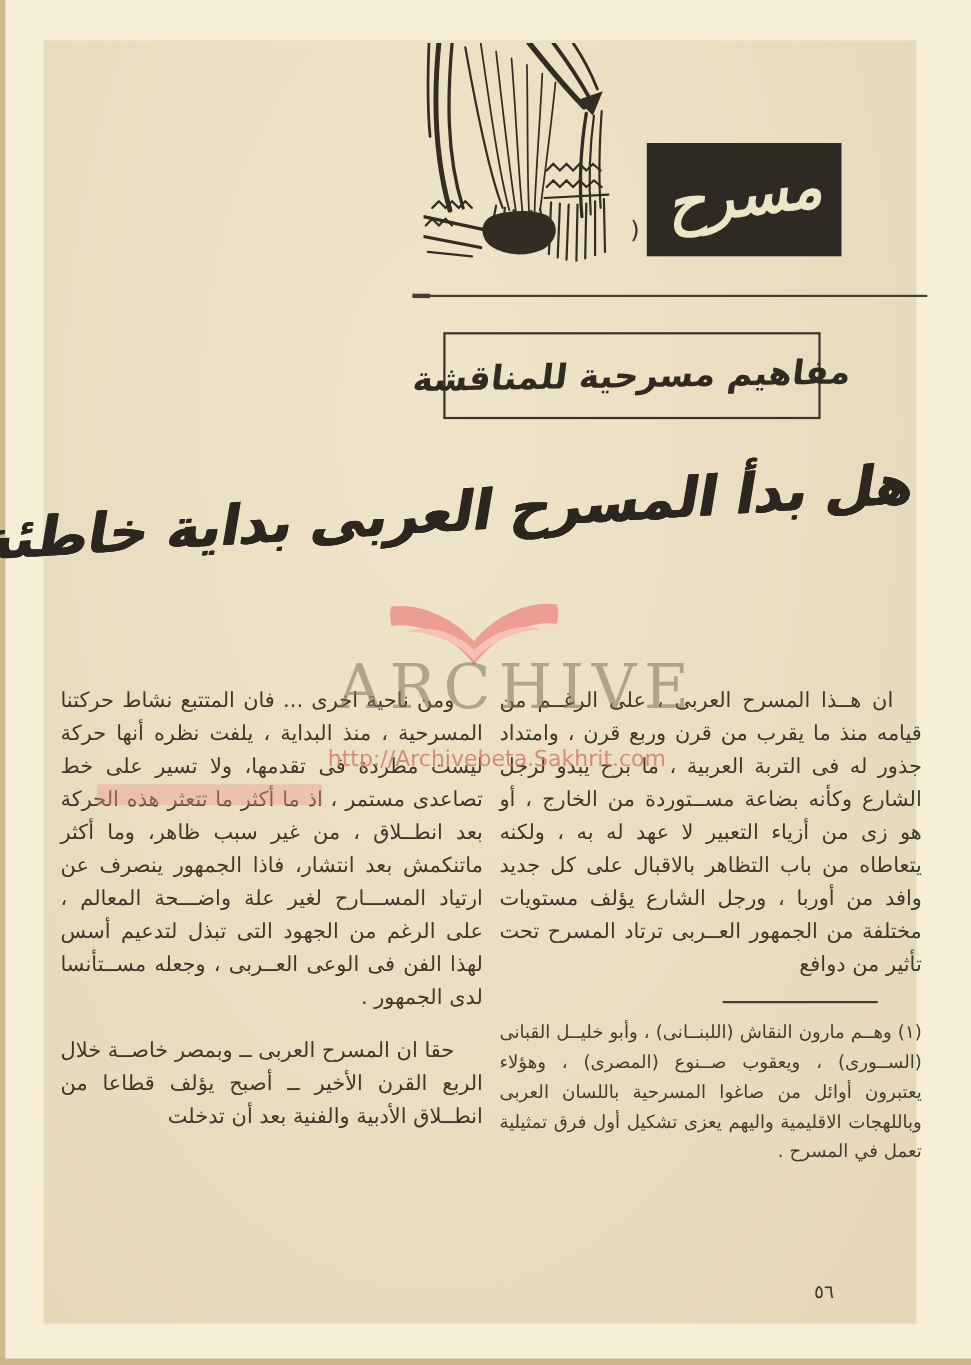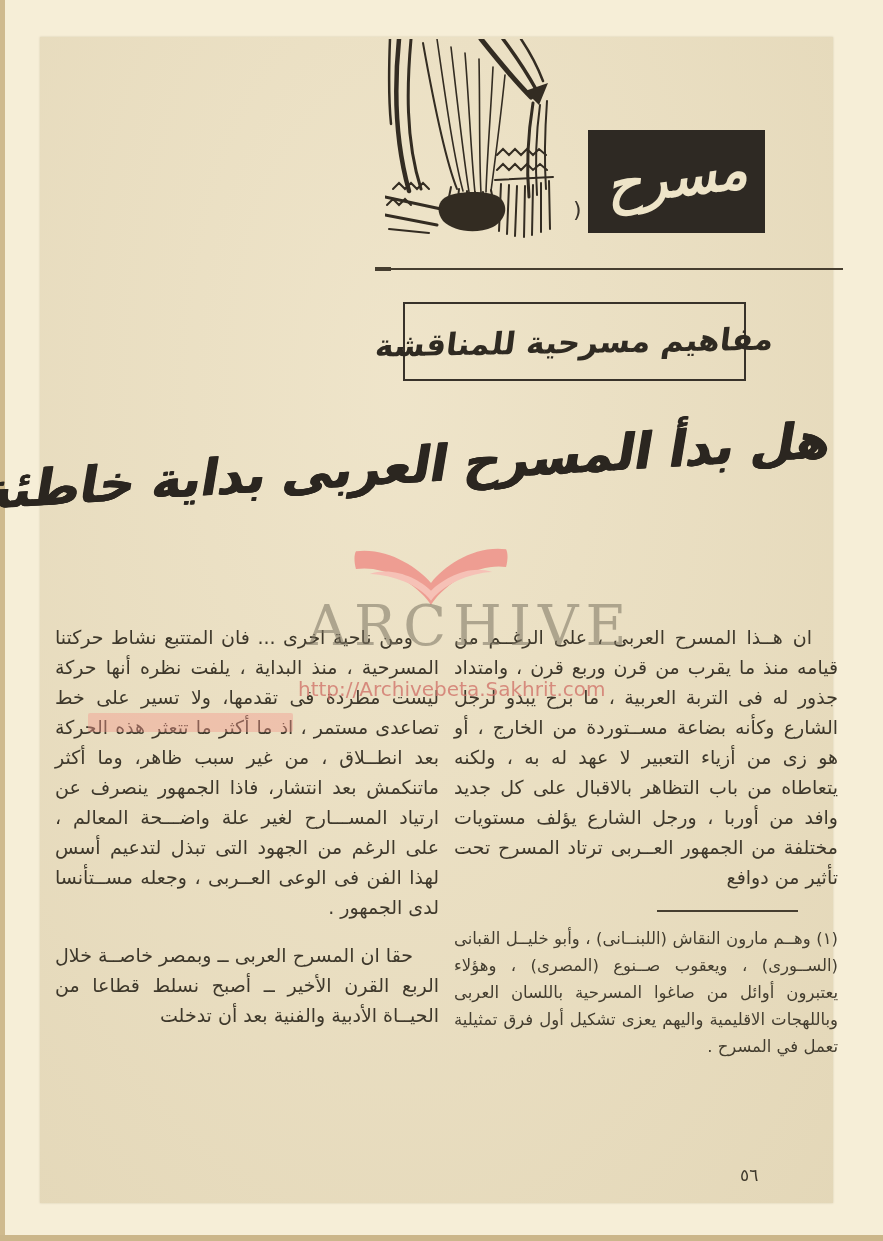--- a/index.html
+++ b/index.html
@@ -126,19 +126,19 @@
     </div>
 
     <div class="columns">
       <div class="col">
         <p class="para indent">ان هــذا المسرح العربى ، على الرغــم من قيامه منذ ما يقرب من قرن وربع قرن ، وامتداد جذور له فى التربة العربية ، ما برح يبدو لرجل الشارع وكأنه بضاعة مســتوردة من الخارج ، أو هو زى من أزياء التعبير لا عهد له به ، ولكنه يتعاطاه من باب التظاهر بالاقبال على كل جديد وافد من أوربا ، ورجل الشارع يؤلف مستويات مختلفة من الجمهور العــربى ترتاد المسرح تحت تأثير من دوافع</p>
         <div class="footnote-sep"></div>
         <p class="footnote">(١) وهــم مارون النقاش (اللبنــانى) ، وأبو خليــل القبانى (الســورى) ، ويعقوب صــنوع (المصرى) ، وهؤلاء يعتبرون أوائل من صاغوا المسرحية باللسان العربى وباللهجات الاقليمية واليهم يعزى تشكيل أول فرق تمثيلية تعمل في المسرح .</p>
       </div>
       <div class="col">
         <p class="para indent">ومن ناحية اخرى ... فان المتتبع نشاط حركتنا المسرحية ، منذ البداية ، يلفت نظره أنها حركة ليست مطردة فى تقدمها، ولا تسير على خط تصاعدى مستمر ، اذ ما أكثر ما تتعثر هذه الحركة بعد انطــلاق ، من غير سبب ظاهر، وما أكثر ماتنكمش بعد انتشار، فاذا الجمهور ينصرف عن ارتياد المســـارح لغير علة واضـــحة المعالم ، على الرغم من الجهود التى تبذل لتدعيم أسس لهذا الفن فى الوعى العــربى ، وجعله مســتأنسا لدى الجمهور .</p>
-        <p class="para indent">حقا ان المسرح العربى ــ وبمصر خاصــة خلال الربع القرن الأخير ــ أصبح نسلط قطاعا من الحيــاة الأدبية والفنية بعد أن تدخلت</p>
+        <p class="para indent">حقا ان المسرح العربى ــ وبمصر خاصــة خلال الربع القرن الأخير ــ أصبح يؤلف قطاعا من انطــلاق الأدبية والفنية بعد أن تدخلت</p>
       </div>
     </div>
 
     <div class="page-number">٥٦</div>
   </div>
 </div>
 
 </body></html>

